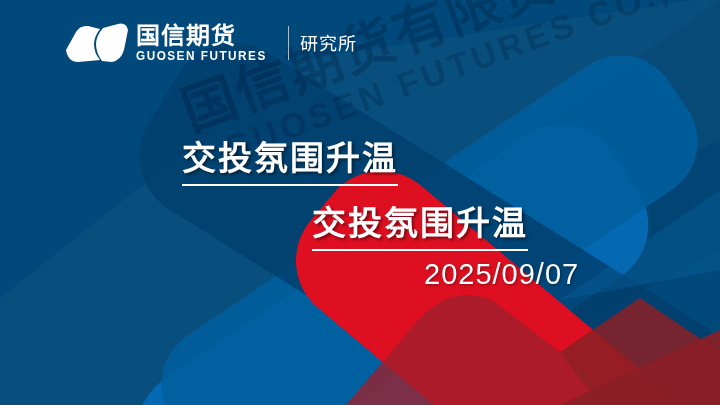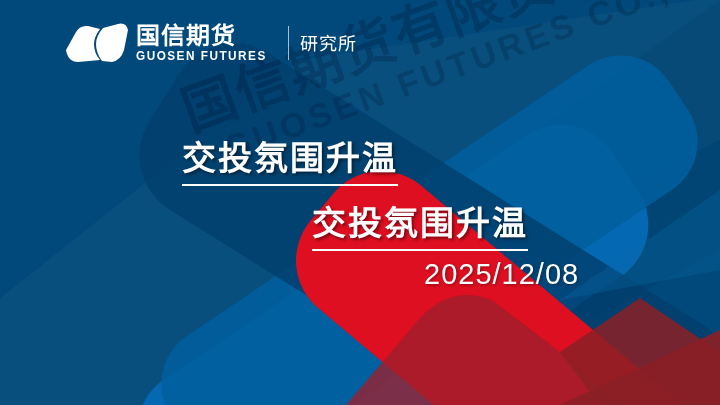--- a/index.html
+++ b/index.html
@@ -213,15 +213,15 @@
     <div id="logo-sub">研究所</div>
   </div>
 
   <div class="title-line" id="title-1">
     <span class="txt">交投氛围升温</span>
   </div>
   <div class="title-line" id="title-2">
     <span class="txt">交投氛围升温</span>
   </div>
 
-  <div id="slide-date">2025/12/08</div>
+  <div id="slide-date">2025/09/07</div>
 
 </div>
 
 </body></html>

